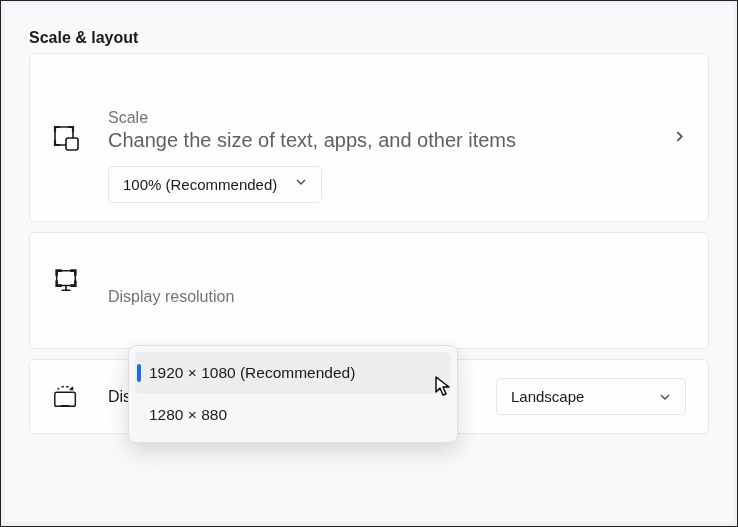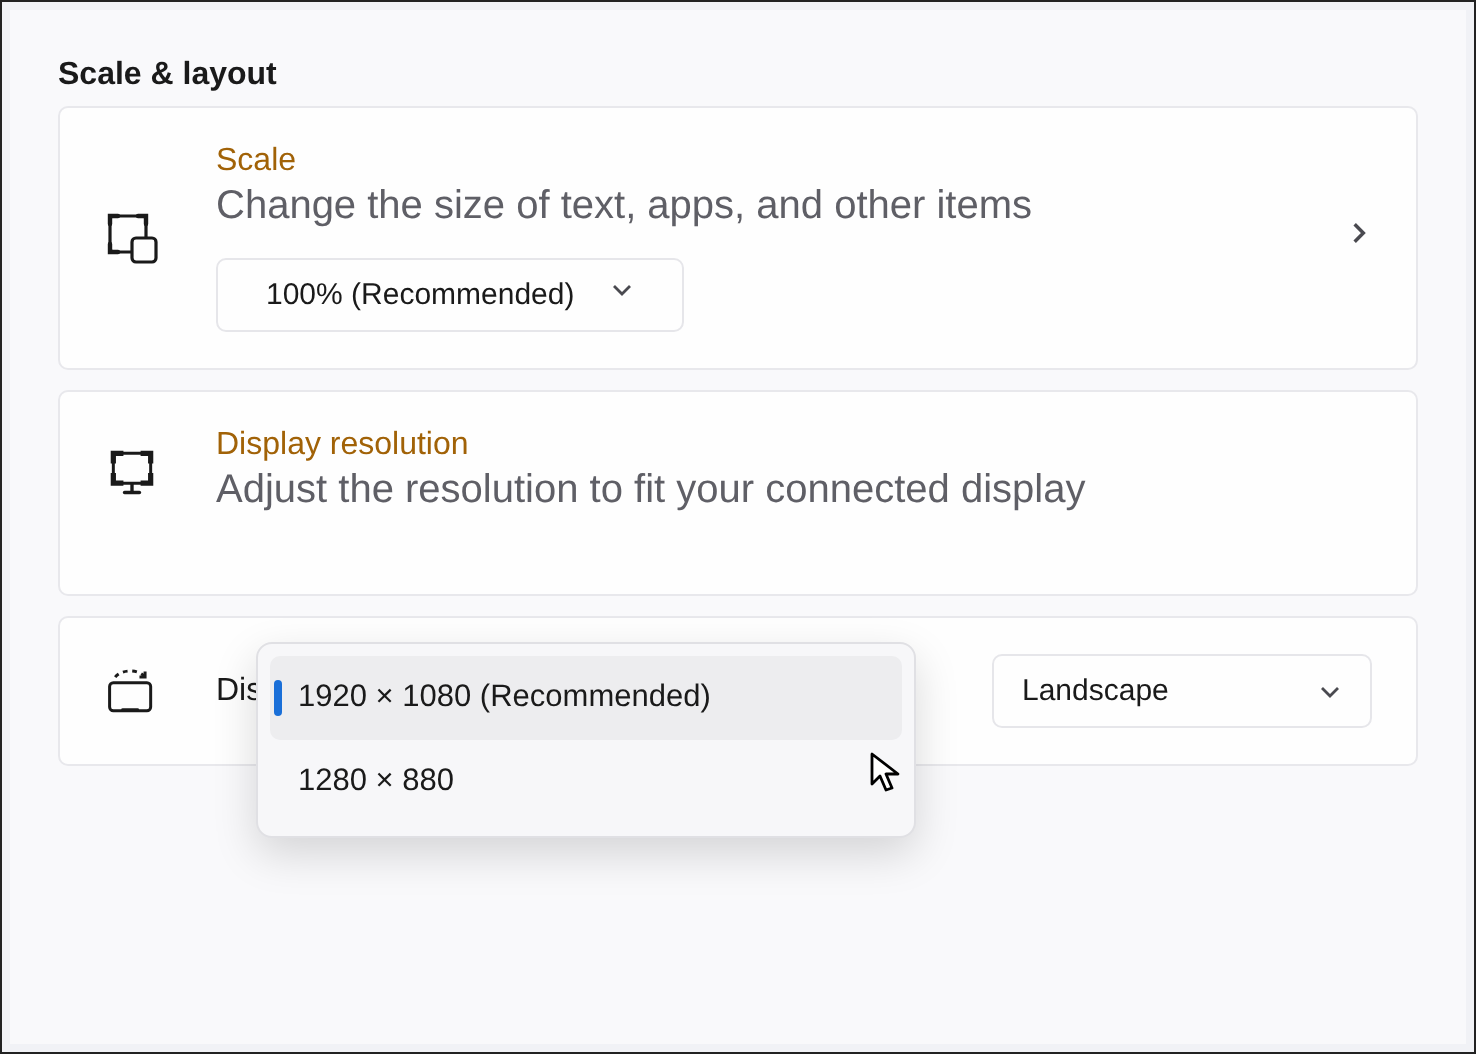--- a/index.html
+++ b/index.html
@@ -41,35 +41,36 @@
       flex: 0 0 28px;
       display: flex;
       align-items: center;
       justify-content: center;
       color: #1a1a1a;
     }
     .card-content { flex: 1; }
     .card-title {
       font-size: 16px;
       font-weight: 400;
-      color: #a16207;
+      color: #737373;
       margin-bottom: 2px;
+      margin-top: 37px;
     }
     .card-subtitle {
       font-size: 20px;
       color: #5f5f66;
     }
     .dropdown-btn {
       display: inline-flex;
       align-items: flex-start;
       gap: 18px;
       background: #fefefe;
       border: 1px solid #e6e6ea;
       border-radius: 5px;
-      padding: 9px 24px;
+      padding: 9px 14px;
       font-size: 15px;
       color: #1a1a1a;
       cursor: pointer;
       margin-top: 14px;
     }
     .chevron { width: 12px; height: 12px; }
     .right-chevron {
       position: absolute;
       right: 22px;
       top: 50%;
@@ -97,21 +98,21 @@
       font-size: 15px;
       color: #1a1a1a;
       cursor: pointer;
       min-width: 190px;
       margin-left: auto;
     }
     
     .open-dropdown {
       position: absolute;
       left: 127px;
-      top: 320px;
+      top: 344px;
       width: 330px;
       background: #f7f7f9;
       border: 1px solid #e0e0e4;
       border-radius: 8px;
       box-shadow: 0 8px 22px rgba(0,0,0,0.15);
       padding: 6px;
       z-index: 10;
     }
     .dropdown-item {
       display: flex;
@@ -185,21 +186,20 @@
         <path d="M5 7 L 5 3 L 9 3" stroke-width="2.8" stroke-linecap="square"></path>
         <path d="M25 7 L 25 3 L 21 3" stroke-width="2.8" stroke-linecap="square"></path>
         <path d="M5 15 L 5 19 L 9 19" stroke-width="2.8" stroke-linecap="square"></path>
         <path d="M25 15 L 25 19 L 21 19" stroke-width="2.8" stroke-linecap="square"></path>
         <path d="M11 24 L 19 24" stroke-width="1.8" stroke-linecap="round"></path>
         <path d="M15 19 L 15 24" stroke-width="1.8"></path>
       </svg>
     </div>
     <div class="card-content">
       <div class="card-title">Display resolution</div>
-      <div class="card-subtitle">Adjust the resolution to fit your connected display</div>
     </div>
   </div>
 
   <div class="card orientation">
     <div class="card-icon">
       <svg width="30" height="26" viewBox="0 0 30 26" fill="none" stroke="currentColor" stroke-width="1.6">
         <rect x="3" y="8" width="22" height="15" rx="2"></rect>
         <path d="M6 5 A 9 6 0 0 1 22 5" stroke-dasharray="2.5 2.5"></path>
         <path d="M22 2 L22 5 L19 5"></path>
         <path d="M10 24 L 18 24" stroke-width="1.6" stroke-linecap="round" transform="translate(0,-1.5)"></path>

